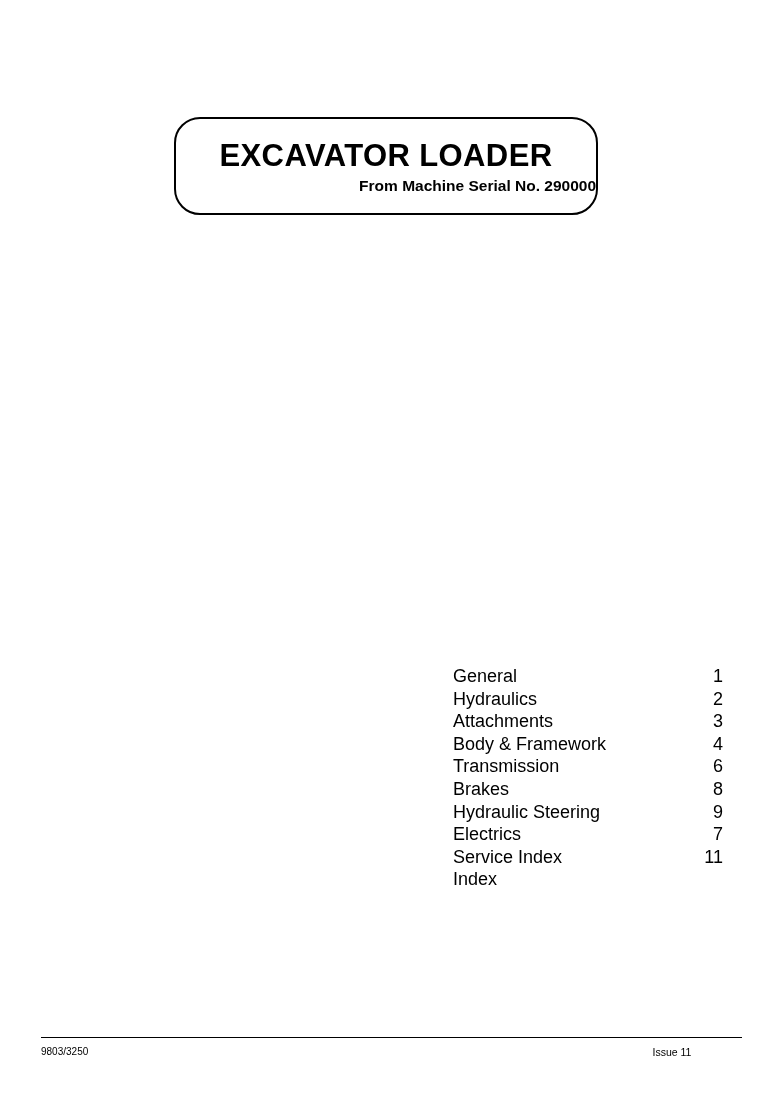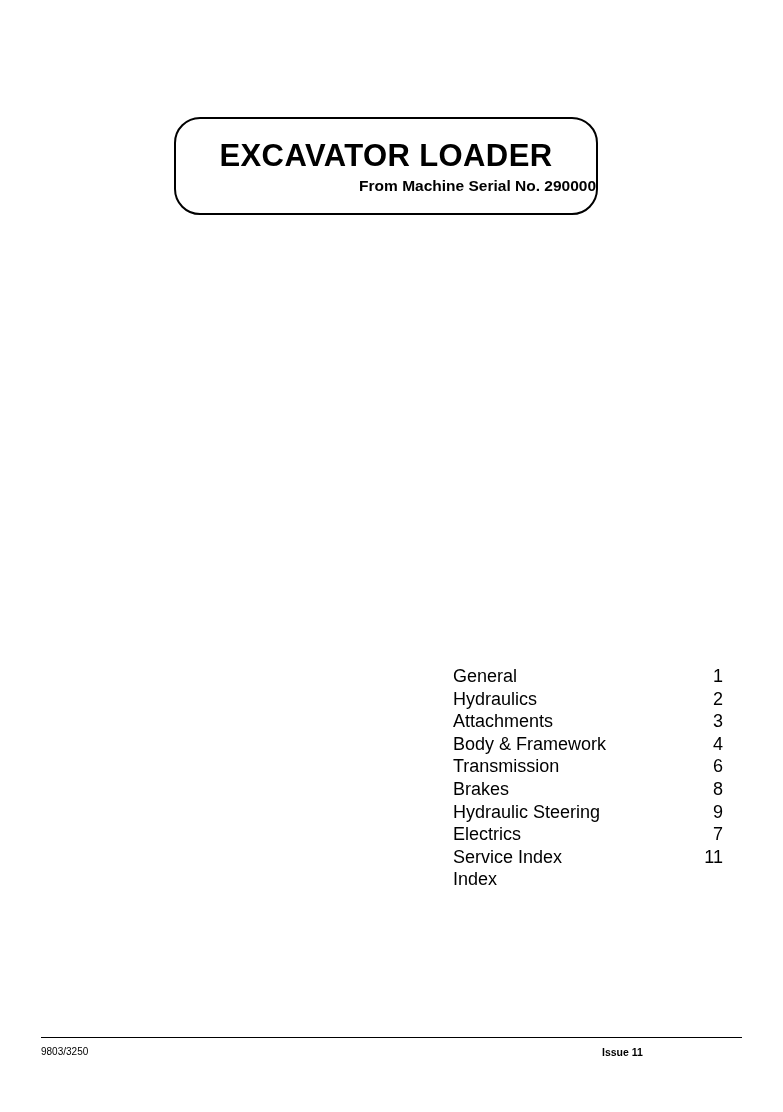--- a/index.html
+++ b/index.html
@@ -96,23 +96,23 @@
     position: absolute;
     left: 41px;
     top: 1046px;
     font-size: 10px;
   }
   .footer-right {
     position: absolute;
     left: 602px;
     top: 1046px;
     width: 140px;
-    text-align: left;
+    text-align: center;
     font-size: 10.5px;
-    font-weight: bold;
+    font-weight: normal;
   }
 </style>
 </head>
 <body>
 
 <div class="page">
 
   <div class="title-box">
     <div class="title-main">EXCAVATOR LOADER</div>
     <div class="title-sub">From Machine Serial No. 290000</div>

